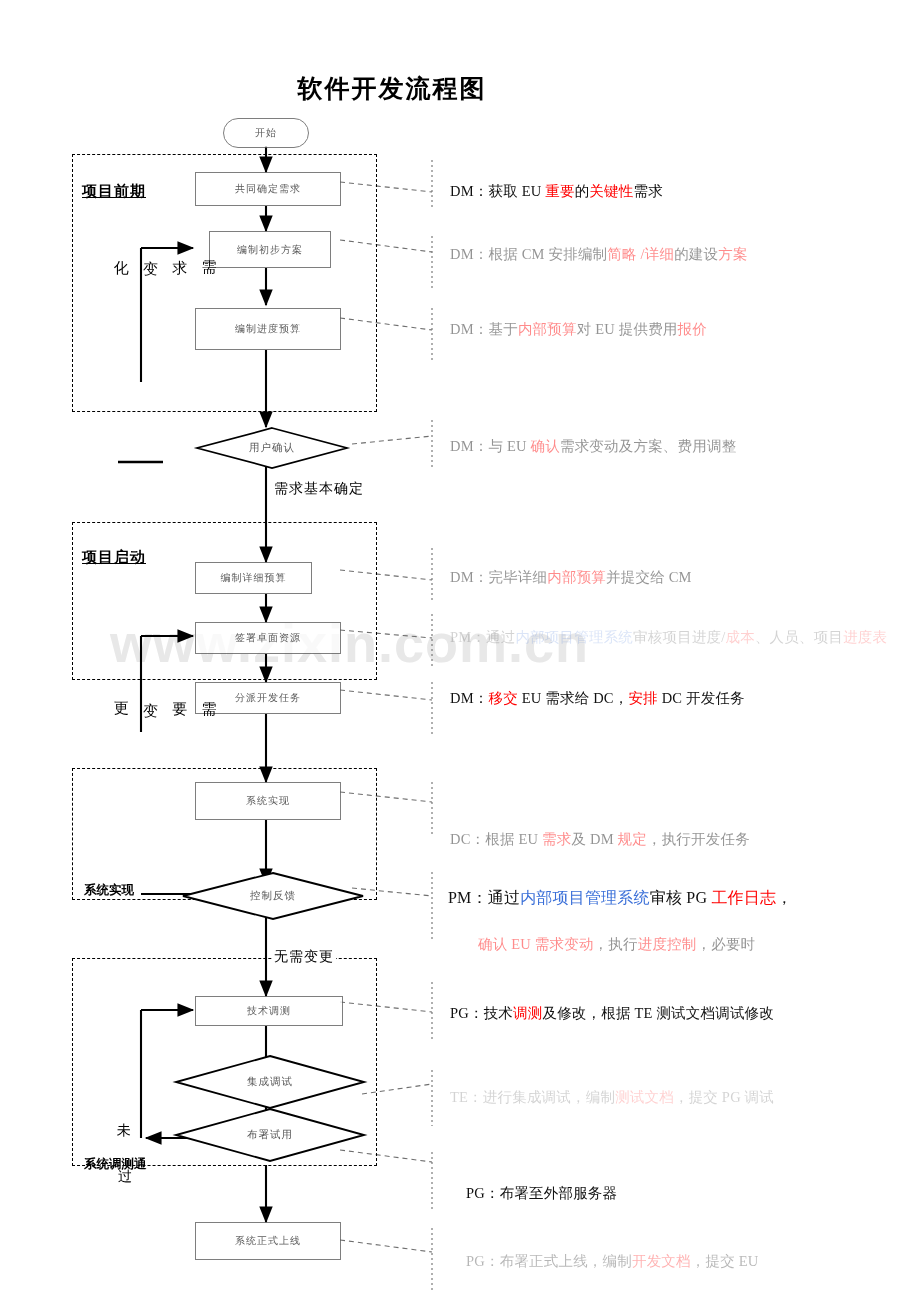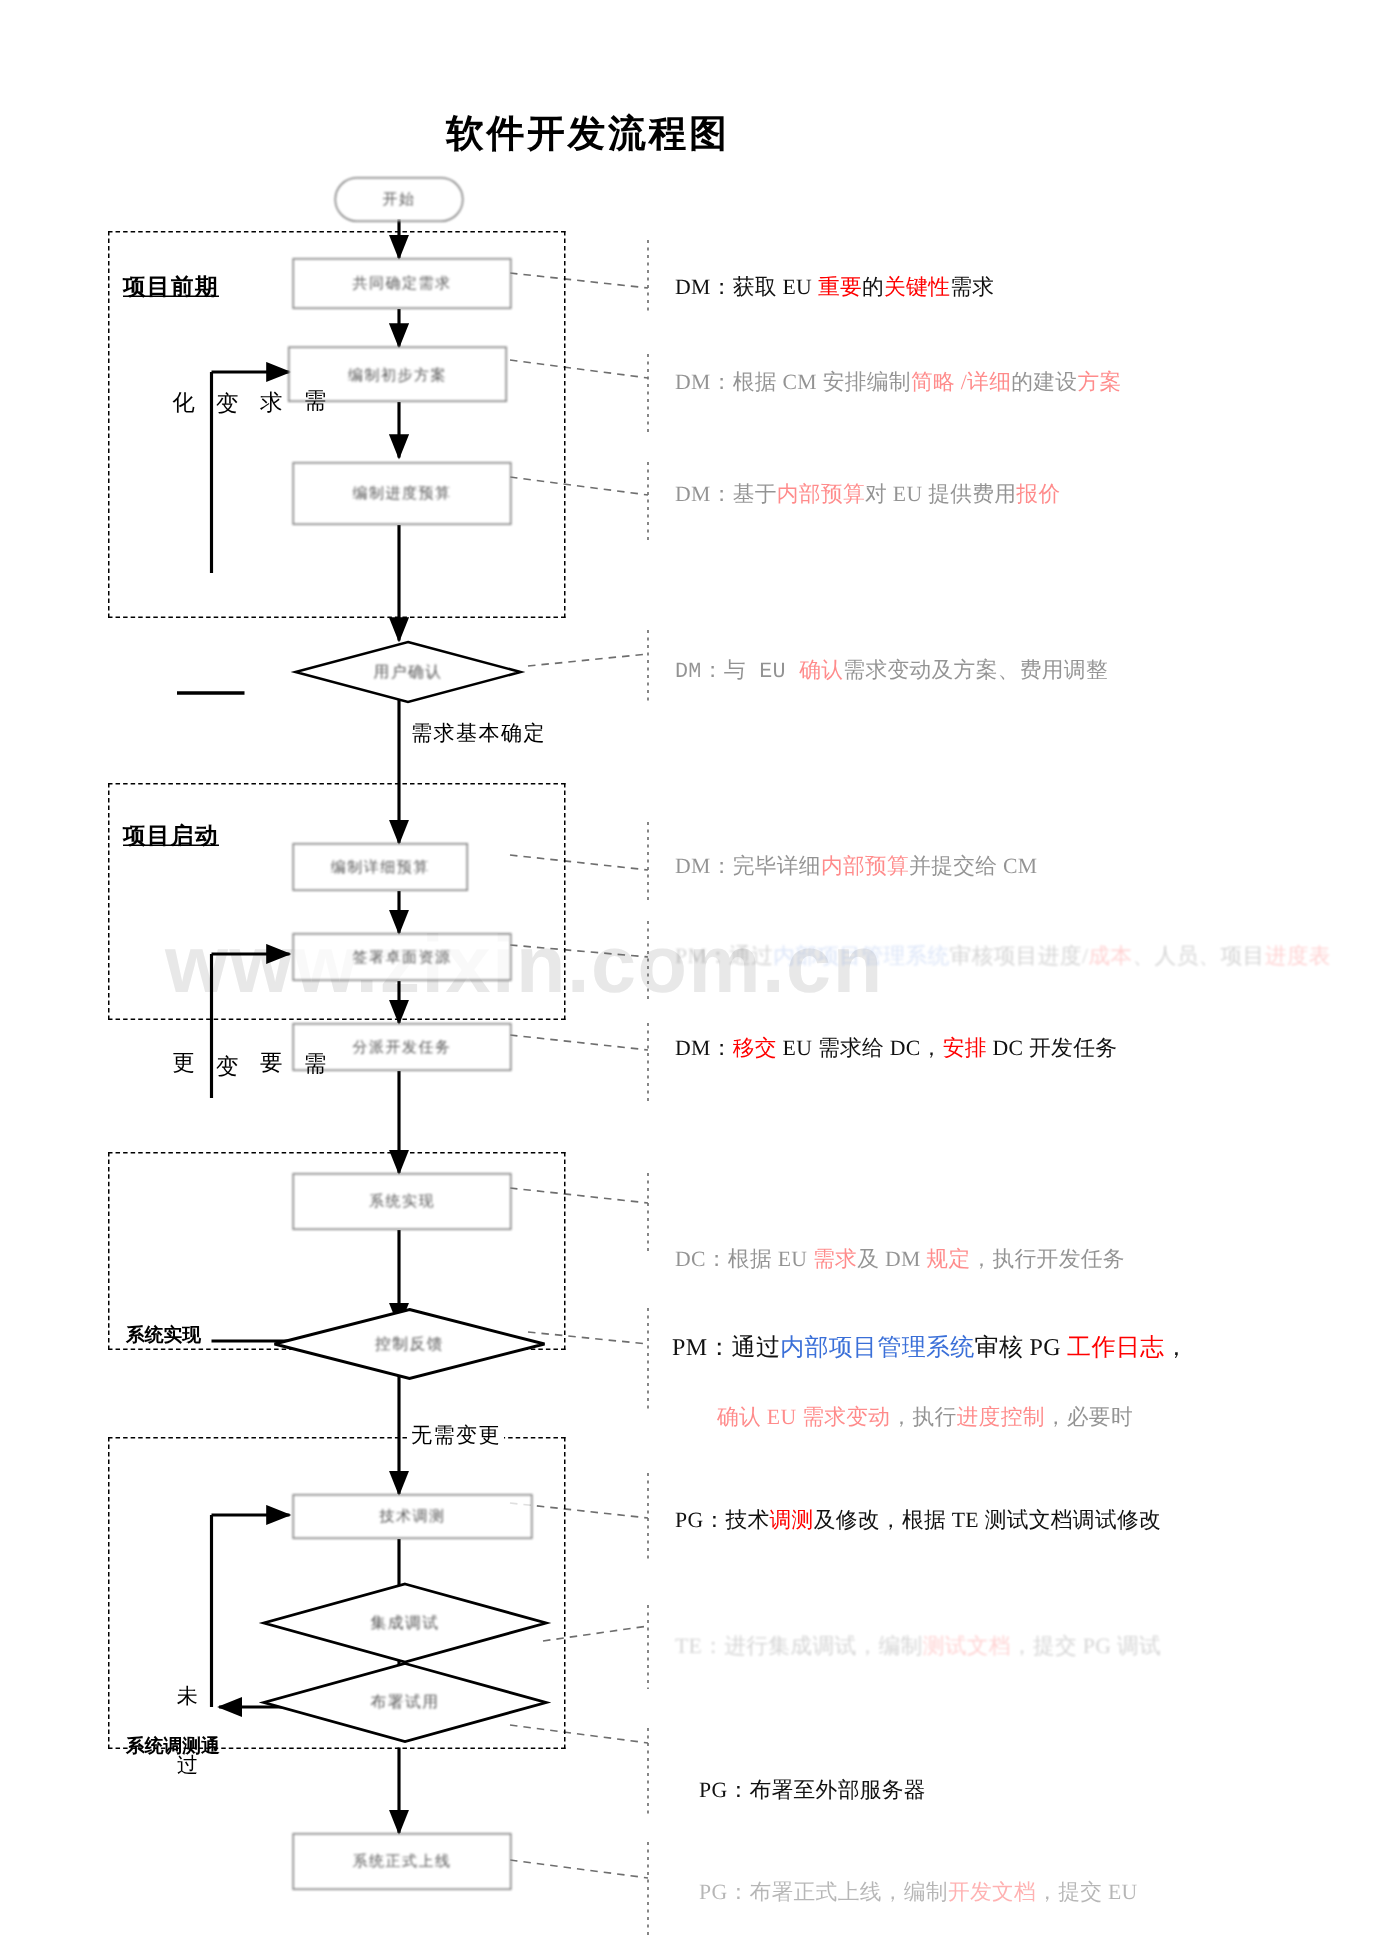--- a/index.html
+++ b/index.html
@@ -183,33 +183,33 @@
 
   <g stroke="#000" stroke-width="2.4" fill="none">
     <path d="M118,462 L163,462"></path>
   </g>
 </svg>
 
 <div class="node terminator" style="left:223px;top:118px;width:86px;height:30px;">开始</div>
 
 <div class="node" style="left:195px;top:172px;width:146px;height:34px;">共同确定需求</div>
 
-<div class="node" style="left:192px;top:231px;width:146px;height:37px;">编制初步方案</div>
+<div class="node" style="left:209px;top:231px;width:122px;height:37px;">编制初步方案</div>
 
 <div class="node" style="left:195px;top:308px;width:146px;height:42px;">编制进度预算</div>
 
 <div class="node" style="left:195px;top:562px;width:117px;height:32px;">编制详细预算</div>
 
 <div class="node" style="left:195px;top:622px;width:146px;height:32px;">签署卓面资源</div>
 
 <div class="node" style="left:195px;top:682px;width:146px;height:32px;">分派开发任务</div>
 
 <div class="node" style="left:195px;top:782px;width:146px;height:38px;">系统实现</div>
 
-<div class="node" style="left:195px;top:996px;width:160px;height:30px;">技术调测</div>
+<div class="node" style="left:195px;top:996px;width:148px;height:30px;">技术调测</div>
 
 <div class="node" style="left:195px;top:1222px;width:146px;height:38px;">系统正式上线</div>
 
 <div class="diamond" style="left:196px;top:427px;width:152px;height:42px;">
   <svg width="152" height="42" viewBox="0 0 152 42">
     <polygon points="76,1 151,21 76,41 1,21" fill="#fff" stroke="#000" stroke-width="1.7"></polygon>
   </svg>
   <div class="dlabel">用户确认</div>
 </div>
 
@@ -255,21 +255,21 @@
 </div>
 
 <div class="note faint2" style="left:450px;top:245px;">
   <span>DM：根据 CM 安排编制</span><span class="r">简略 /详细</span><span>的建设</span><span class="r">方案</span>
 </div>
 
 <div class="note faint2" style="left:450px;top:320px;">
   <span>DM：基于</span><span class="r">内部预算</span><span>对 EU 提供费用</span><span class="r">报价</span>
 </div>
 
-<div class="note faint2" style="left:450px;top:437px;font-family:Liberation Mono, monospace;">
+<div class="note faint2" style="left:450px;top:437px;">
   <span>DM：与 EU </span><span class="r">确认</span><span>需求变动及方案、费用调整</span>
 </div>
 
 <div class="note faint2" style="left:450px;top:568px;">
   <span>DM：完毕详细</span><span class="r">内部预算</span><span>并提交给 CM</span>
 </div>
 
 <div class="note vfaint" style="left:450px;top:628px;">
   <span>PM：通过</span><span class="b">内部项目管理系统</span><span>审核项目进度/</span><span class="r">成本</span><span>、人员、项目</span><span class="r">进度表</span>
 </div>

